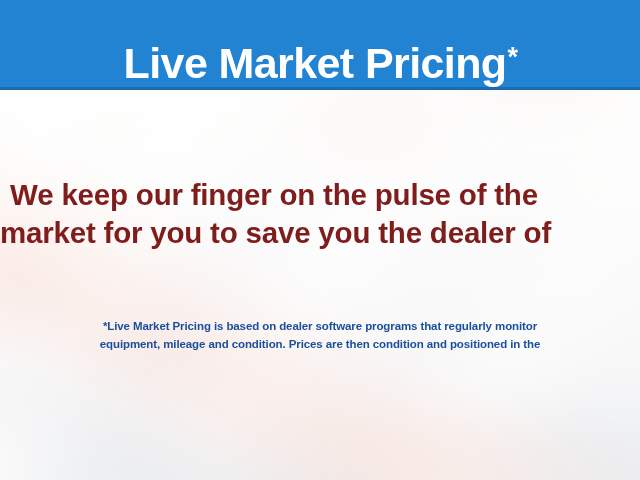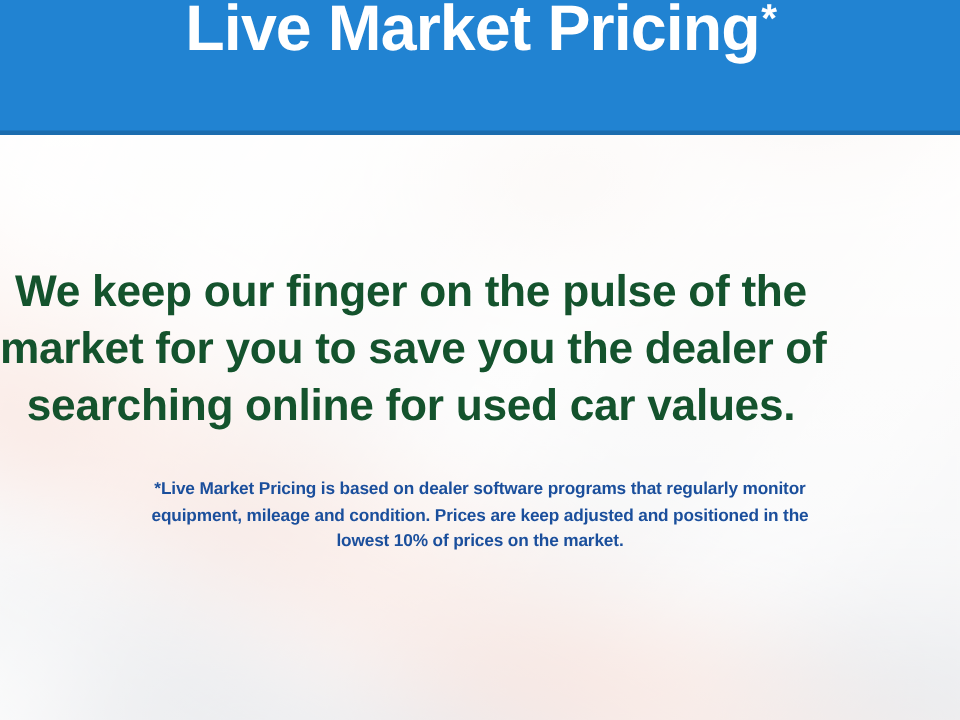--- a/index.html
+++ b/index.html
@@ -93,21 +93,21 @@
   
   .banner {
     position: absolute;
     top: 0;
     left: 0;
     width: 640px;
     height: 90px;
     background: #2183d2;
     border-bottom: 3px solid #1b6cae;
     display: flex;
-    align-items: flex-start;
+    align-items: flex-end;
     justify-content: center;
     box-sizing: border-box;
   }
   .banner-title {
     color: #ffffff;
     font-size: 43px;
     font-weight: bold;
     letter-spacing: -0.6px;
     line-height: 1;
     white-space: nowrap;
@@ -123,21 +123,21 @@
     left: 1px;
   }
 
   
   .headline {
     position: absolute;
     top: 176px;
     left: 0;
     width: 548px;
     text-align: center;
-    color: #14532d;
+    color: #7f1d1d;
     font-size: 29.5px;
     font-weight: bold;
     line-height: 38px;
     letter-spacing: -0.2px;
   }
   .headline .hl {
     display: block;
     white-space: nowrap;
   }
 
@@ -173,22 +173,20 @@
     <div class="bg-veil"></div>
   </div>
 
   <div class="banner">
     <div class="banner-title"><span>Live Market Pricing</span><span class="star">*</span></div>
   </div>
 
   <div class="headline">
     <span class="hl">We keep our finger on the pulse of the</span>
     <span class="hl">market for you to save you the dealer of</span>
-    <span class="hl">searching online for used car values.</span>
   </div>
 
   <div class="fineprint">
     <span class="fp">*Live Market Pricing is based on dealer software programs that regularly monitor</span>
-    <span class="fp">equipment, mileage and condition. Prices are keep adjusted and positioned in the</span>
-    <span class="fp">lowest 10% of prices on the market.</span>
+    <span class="fp">equipment, mileage and condition. Prices are then condition and positioned in the</span>
   </div>
 
 </div>
 
 </body></html>

